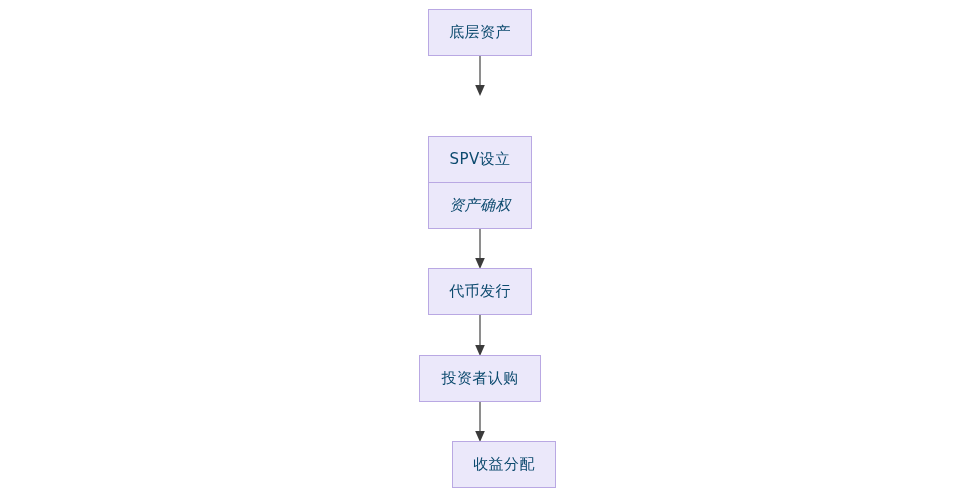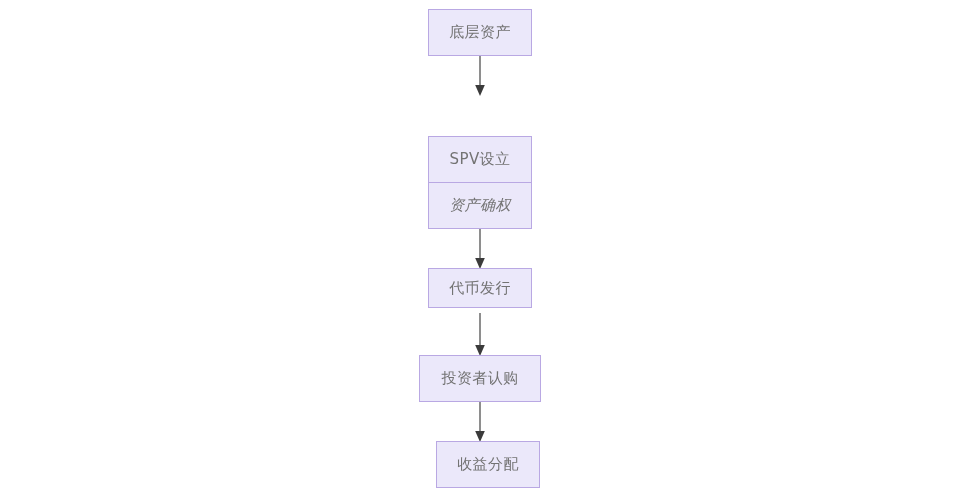--- a/index.html
+++ b/index.html
@@ -21,21 +21,21 @@
     background: #ffffff;
   }
   .node {
     position: absolute;
     box-sizing: border-box;
     background: #ebe8fa;
     border: 1.4px solid #b9a8e3;
     display: flex;
     align-items: center;
     justify-content: center;
-    color: #737373;
+    color: #0c4a6e;
     font-size: 15px;
     line-height: 1;
     letter-spacing: 0.4px;
     font-family: "DejaVu Sans", "Liberation Sans", sans-serif;
     white-space: nowrap;
   }
   .node-label {
     display: block;
     pointer-events: none;
   }
@@ -88,25 +88,25 @@
   </div>
 
   <div class="node" style="left:428px; top:95px; width:104px; height:47px;margin-top:41px;">
     <span class="node-label">SPV设立</span>
   </div>
 
   <div class="node" style="left:428px; top:182px; width:104px; height:47px;font-style:italic;">
     <span class="node-label">资产确权</span>
   </div>
 
-  <div class="node" style="left:428px; top:268px; width:104px; height:40px;">
+  <div class="node" style="left:428px; top:268px; width:104px; height:47px;">
     <span class="node-label">代币发行</span>
   </div>
 
   <div class="node" style="left:419px; top:355px; width:122px; height:47px;">
     <span class="node-label">投资者认购</span>
   </div>
 
-  <div class="node" style="left:436px; top:441px; width:104px; height:47px;">
+  <div class="node" style="left:452px; top:441px; width:104px; height:47px;">
     <span class="node-label">收益分配</span>
   </div>
 
 </div>
 
 </body></html>

